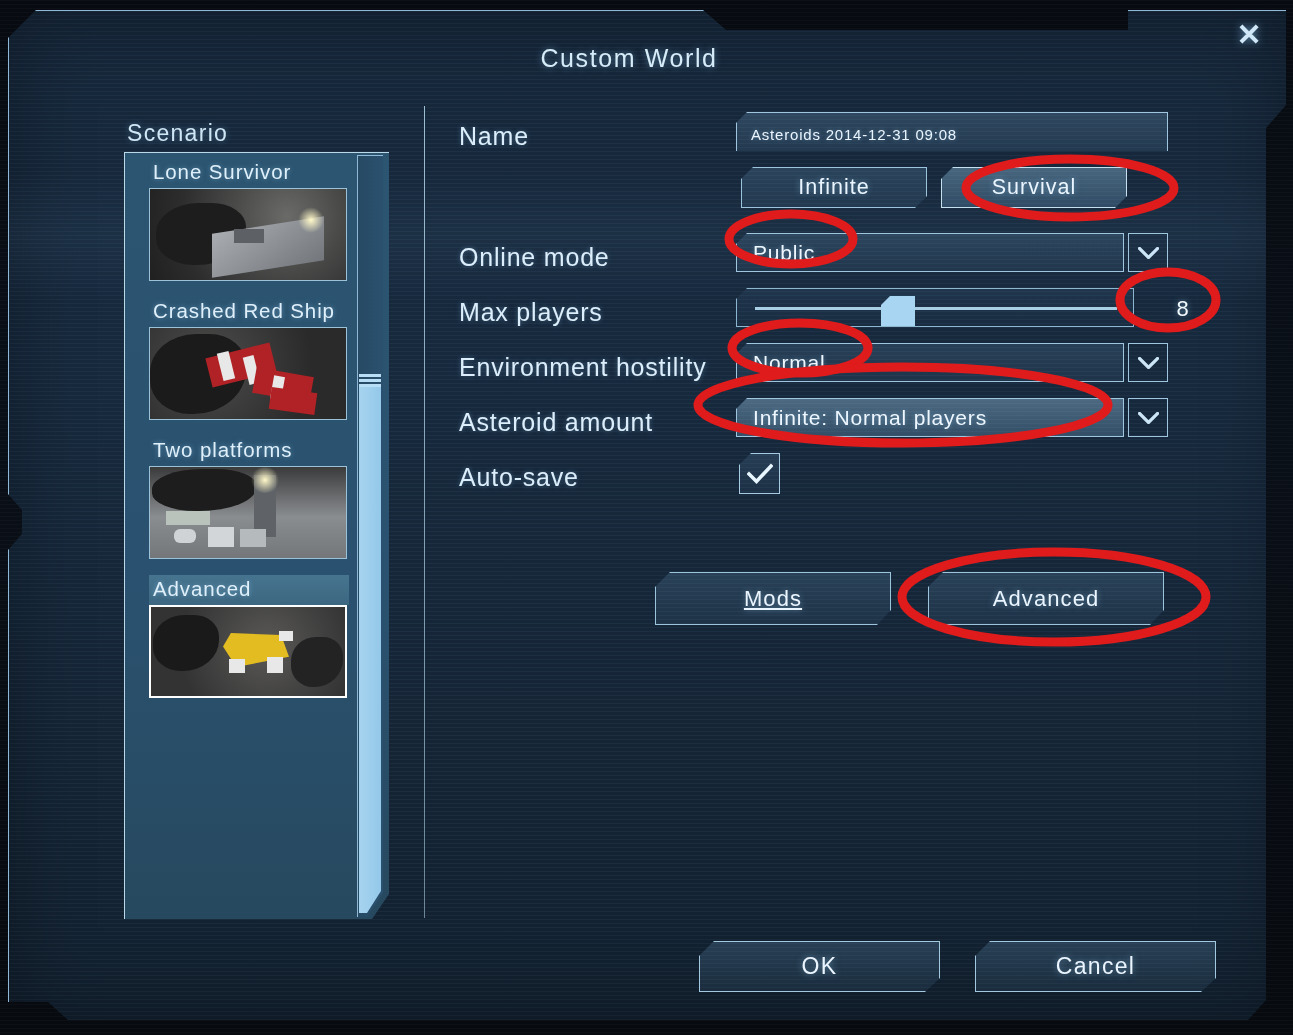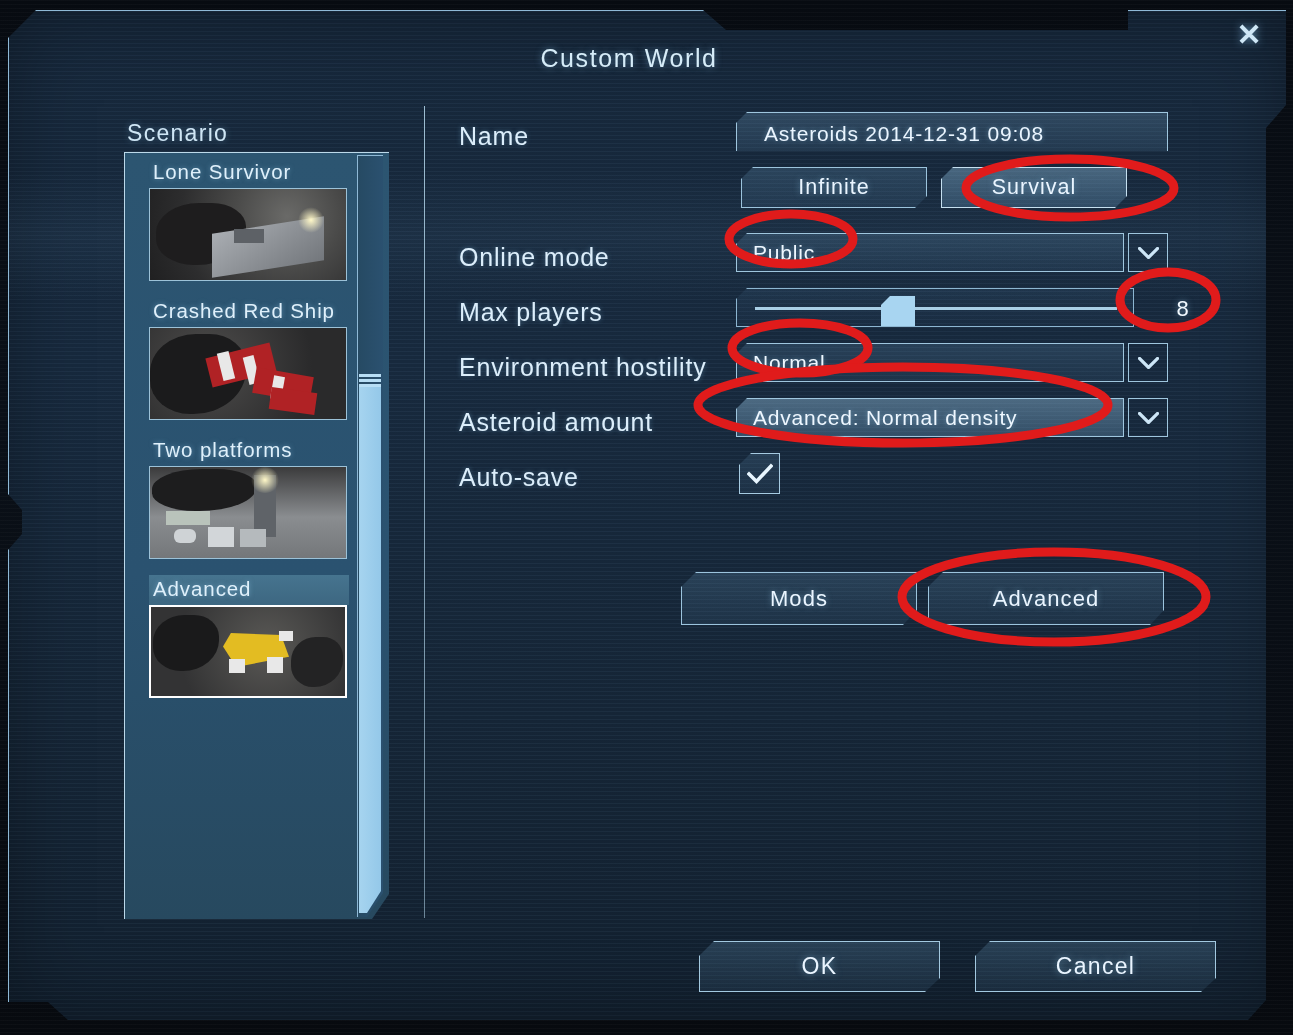--- a/index.html
+++ b/index.html
@@ -119,22 +119,22 @@
   .lbl{
     position:absolute;left:0;top:10px;color:#dceefb;font-size:25px;letter-spacing:.8px;
     text-shadow:0 0 5px rgba(130,190,230,.4);white-space:nowrap;
   }
 
   .field{
     position:absolute;left:277px;top:0;width:432px;height:44px;
     background:linear-gradient(to bottom,rgba(118,165,200,.26),rgba(90,135,170,.16));
     border:1px solid #9fc6de;
     clip-path:polygon(0 11px,11px 0,432px 0,432px 39px,0 39px);
-    color:#eaf5ff;font-size:21px;letter-spacing:.8px;
-    display:flex;align-items:center;padding-left:27px;box-sizing:border-box;
+    color:#eaf5ff;font-size:15px;letter-spacing:.8px;
+    display:flex;align-items:center;padding-left:14px;box-sizing:border-box;
     text-shadow:0 0 5px rgba(150,205,240,.45);
   }
   .field.wide{width:432px;}
 
   .select{
     position:absolute;left:277px;top:0;width:432px;height:39px;
   }
   .select .sel-box{
     position:absolute;left:0;top:0;width:388px;height:39px;
     background:linear-gradient(to bottom,rgba(110,160,196,.20),rgba(80,125,160,.12));
@@ -203,21 +203,21 @@
   
   .midbtn{
     position:absolute;top:572px;width:236px;height:53px;
     background:linear-gradient(to bottom,rgba(110,160,196,.22),rgba(78,122,158,.14));
     border:1px solid #9cc4dd;box-sizing:border-box;
     clip-path:polygon(0 15px,15px 0,236px 0,236px 38px,222px 53px,0 53px);
     color:#eaf5ff;font-size:22px;letter-spacing:1.1px;
     display:flex;align-items:center;justify-content:center;
     text-shadow:0 0 6px rgba(150,205,240,.5);cursor:pointer;
   }
-  #btn-mods{left:681px;}
+  #btn-mods{left:655px;text-decoration:underline;}
   #btn-advanced{left:928px;}
 
   
   .footbtn{
     position:absolute;top:941px;width:241px;height:51px;
     background:linear-gradient(to bottom,rgba(112,162,198,.24),rgba(78,122,158,.15));
     border:1px solid #a3c9e0;box-sizing:border-box;
     clip-path:polygon(0 15px,15px 0,241px 0,241px 37px,226px 51px,0 51px);
     color:#eaf5ff;font-size:23px;letter-spacing:1.3px;
     display:flex;align-items:center;justify-content:center;
@@ -357,21 +357,21 @@
                 <path d="M1.5 1.5 L10.5 10.5 L19.5 1.5" fill="none" stroke="#cde6f7" stroke-width="3.2" stroke-linecap="square"></path>
               </svg>
           </span>
         </div>
       </div>
     </div>
 
     <div class="row">
       <div class="lbl">Asteroid amount</div>
       <div class="select active">
-        <div class="sel-box">Advanced: Normal density</div>
+        <div class="sel-box">Infinite: Normal players</div>
         <div class="sel-arrow">
           <span class="chev">
             <svg width="21" height="12" viewBox="0 0 21 12">
                 <path d="M1.5 1.5 L10.5 10.5 L19.5 1.5" fill="none" stroke="#cde6f7" stroke-width="3.2" stroke-linecap="square"></path>
               </svg>
           </span>
         </div>
       </div>
     </div>
 

